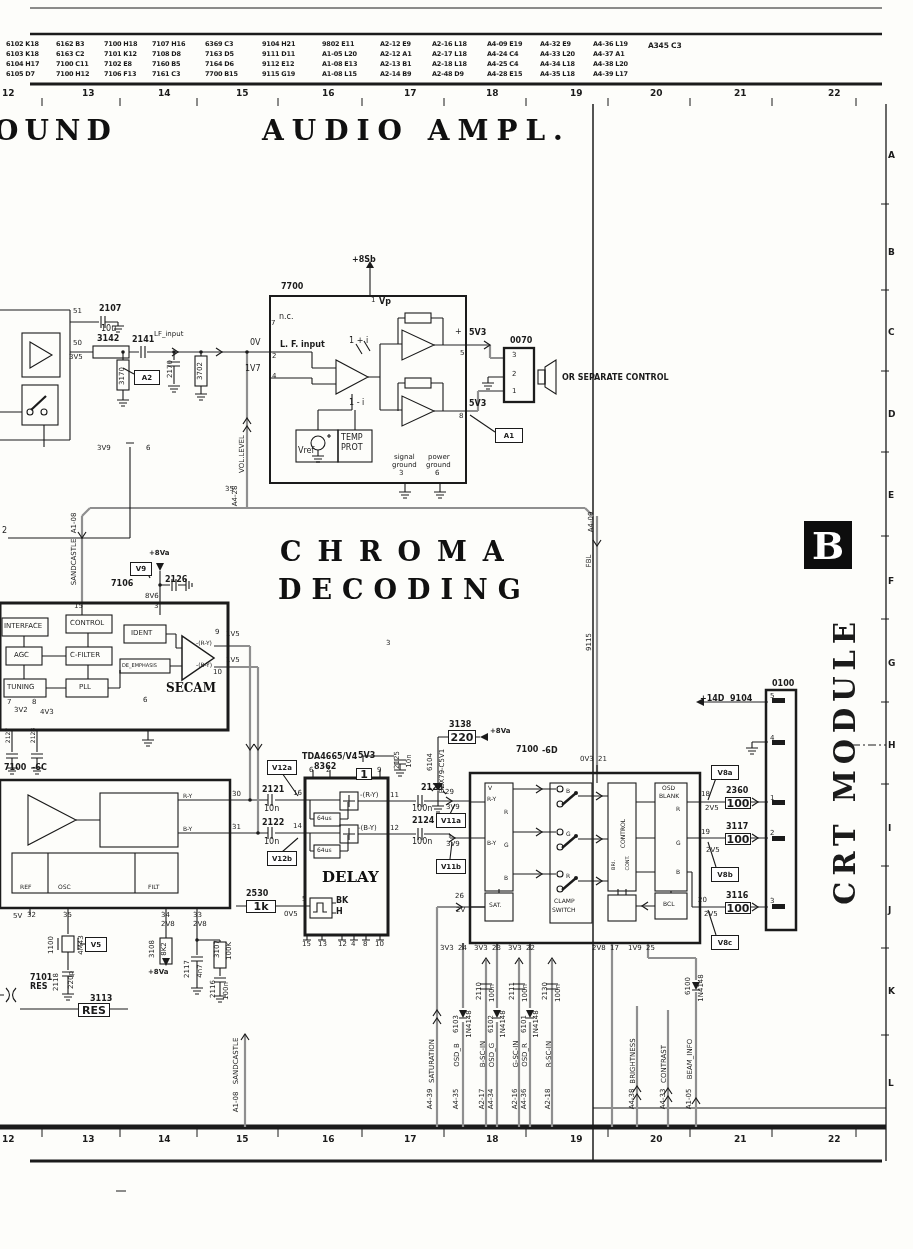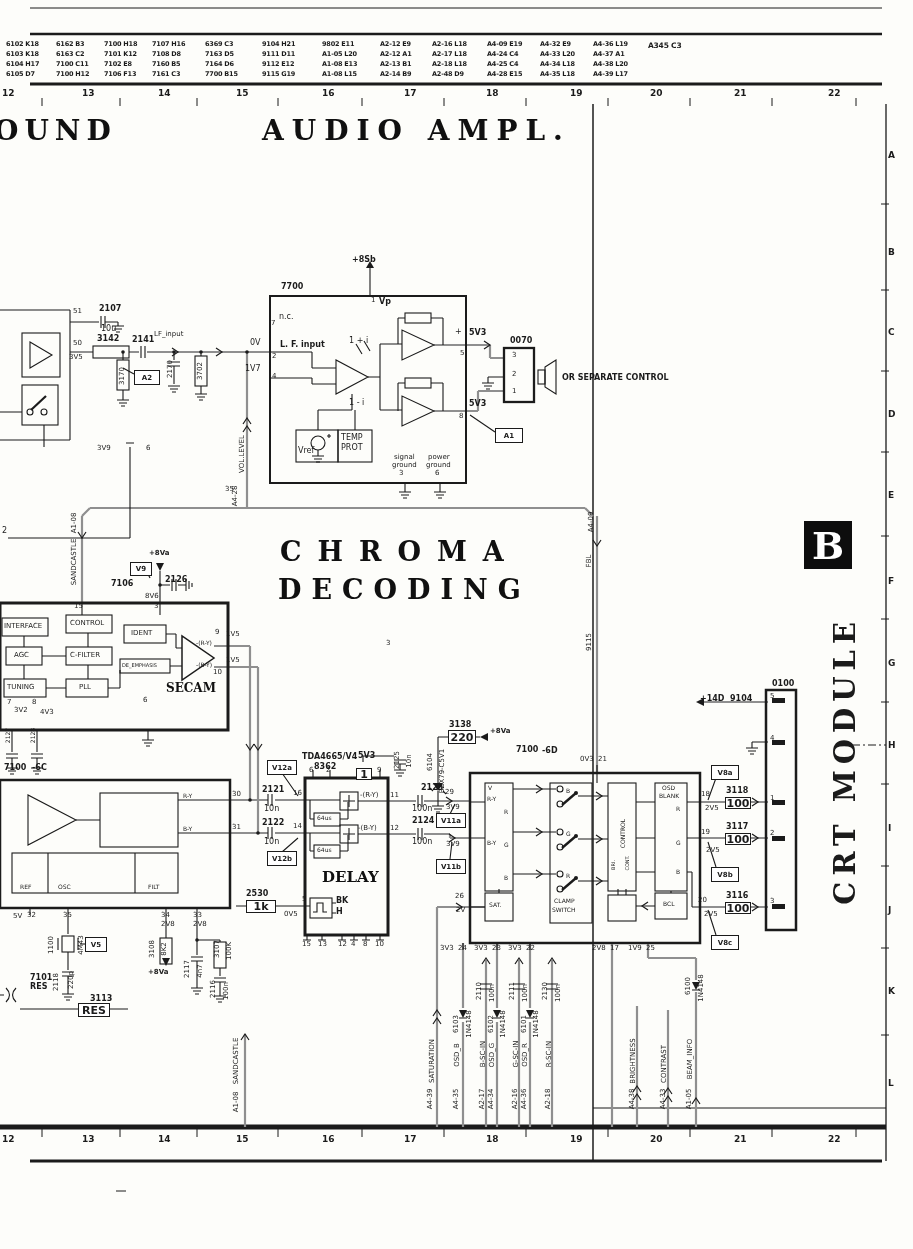--- a/index.html
+++ b/index.html
@@ -439,21 +439,21 @@
       <div class="lbl" style="left: 554px; top: 898px; font-size: 6px;">CLAMP</div>
       <div class="lbl" style="left: 552px; top: 907px; font-size: 6px;">SWITCH</div>
       <div class="lbl" style="left: 662px; top: 785px; font-size: 6px;">OSD</div>
       <div class="lbl" style="left: 659px; top: 793px; font-size: 6px;">BLANK</div>
       <div class="lbl" style="left: 676px; top: 806px; font-size: 6px;">R</div>
       <div class="lbl" style="left: 676px; top: 840px; font-size: 6px;">G</div>
       <div class="lbl" style="left: 676px; top: 869px; font-size: 6px;">B</div>
       <div class="lbl" style="left: 663px; top: 901px; font-size: 6px;">BCL</div>
       <div class="lbl" style="left: 701px; top: 791px; font-size: 7px;">18</div>
       <div class="lbl" style="left: 705px; top: 805px; font-size: 7px;">2V5</div>
-      <div class="lbl b" style="left: 726px; top: 787px;">3118</div>
+      <div class="lbl b" style="left: 726px; top: 787px;">2360</div>
       <div class="lbl" style="left: 701px; top: 829px; font-size: 7px;">19</div>
       <div class="lbl" style="left: 706px; top: 847px; font-size: 7px;">2V5</div>
       <div class="lbl b" style="left: 726px; top: 823px;">3117</div>
       <div class="lbl" style="left: 698px; top: 897px; font-size: 7px;">20</div>
       <div class="lbl" style="left: 704px; top: 911px; font-size: 7px;">2V5</div>
       <div class="lbl b" style="left: 726px; top: 892px;">3116</div>
       <div class="lbl" style="left: 455px; top: 893px; font-size: 7px;">26</div>
       <div class="lbl" style="left: 456px; top: 907px; font-size: 7px;">2V</div>
       <div class="lbl" style="left: 440px; top: 945px; font-size: 7px;">3V3</div>
       <div class="lbl" style="left: 458px; top: 945px; font-size: 7px;">24</div>

